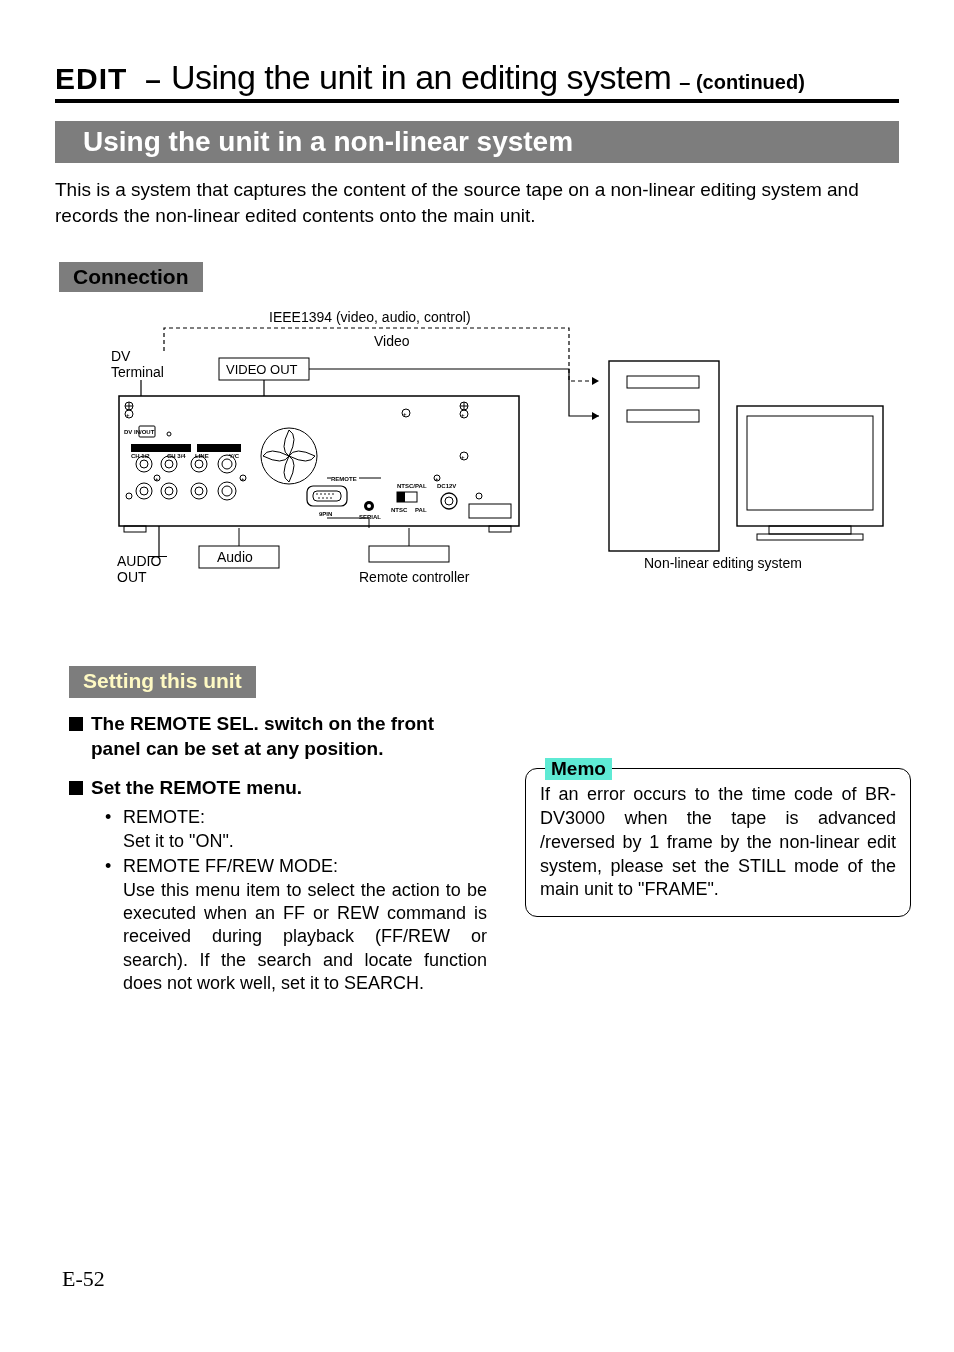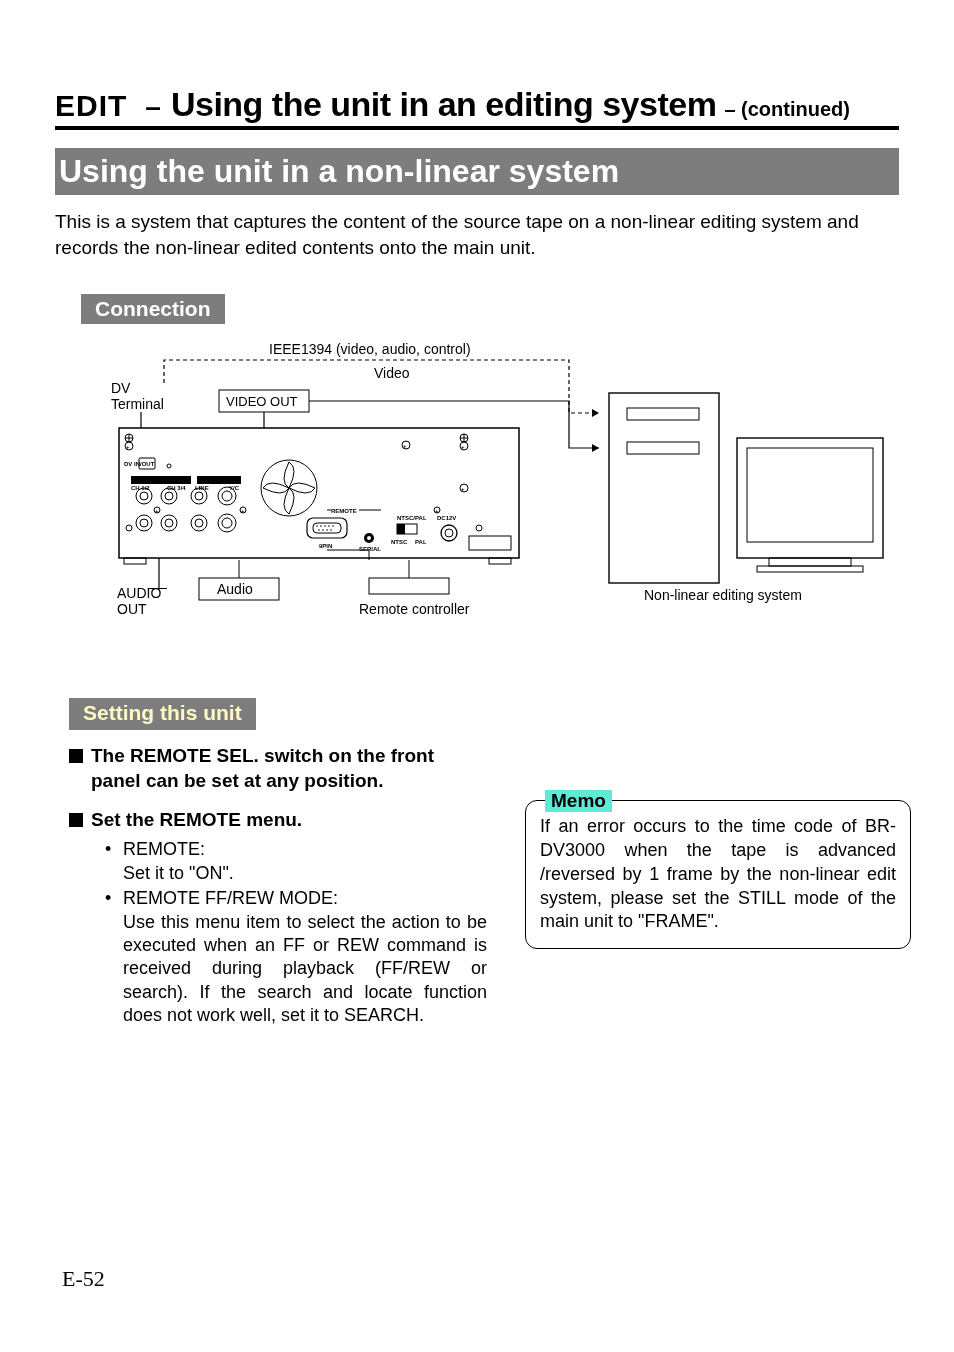--- a/index.html
+++ b/index.html
@@ -29,50 +29,49 @@
     font-weight: 900;
     letter-spacing: 1px;
   }
   .chapter-title .dash {
     font-size: 28px;
     font-weight: 700;
     margin: 0 2px;
   }
   .chapter-title .maintitle {
     font-size: 34px;
-    font-weight: 700;
+    font-weight: 400;
     letter-spacing: -0.5px;
-    margin-top: 27px;
   }
   .chapter-title .cont {
     font-size: 20px;
     font-weight: 900;
   }
   .section-bar {
     background: #7d7d7d;
     color: #fff;
-    font-size: 32px;
-    font-weight: 700;
-    padding: 5px 4px;
+    font-size: 28px;
+    font-weight: 700;
+    padding: 5px 28px;
     margin-bottom: 14px;
   }
   .intro-para {
     font-size: 19px;
     line-height: 1.35;
     margin-bottom: 34px;
   }
   .sub-tag {
     display: inline-block;
     background: #7d7d7d;
-    color: #ffffff;
+    color: #000000;
     font-size: 21px;
     font-weight: 700;
     padding: 3px 14px;
     margin-bottom: 14px;
-    margin-left: 26px;
+    margin-left: 4px;
   }
   .diagram-wrap {
     height: 320px;
     position: relative;
     margin-bottom: 40px;
     margin-left: 14px;
   }
   .sub-tag2 {
     display: inline-block;
     background: #7d7d7d;

